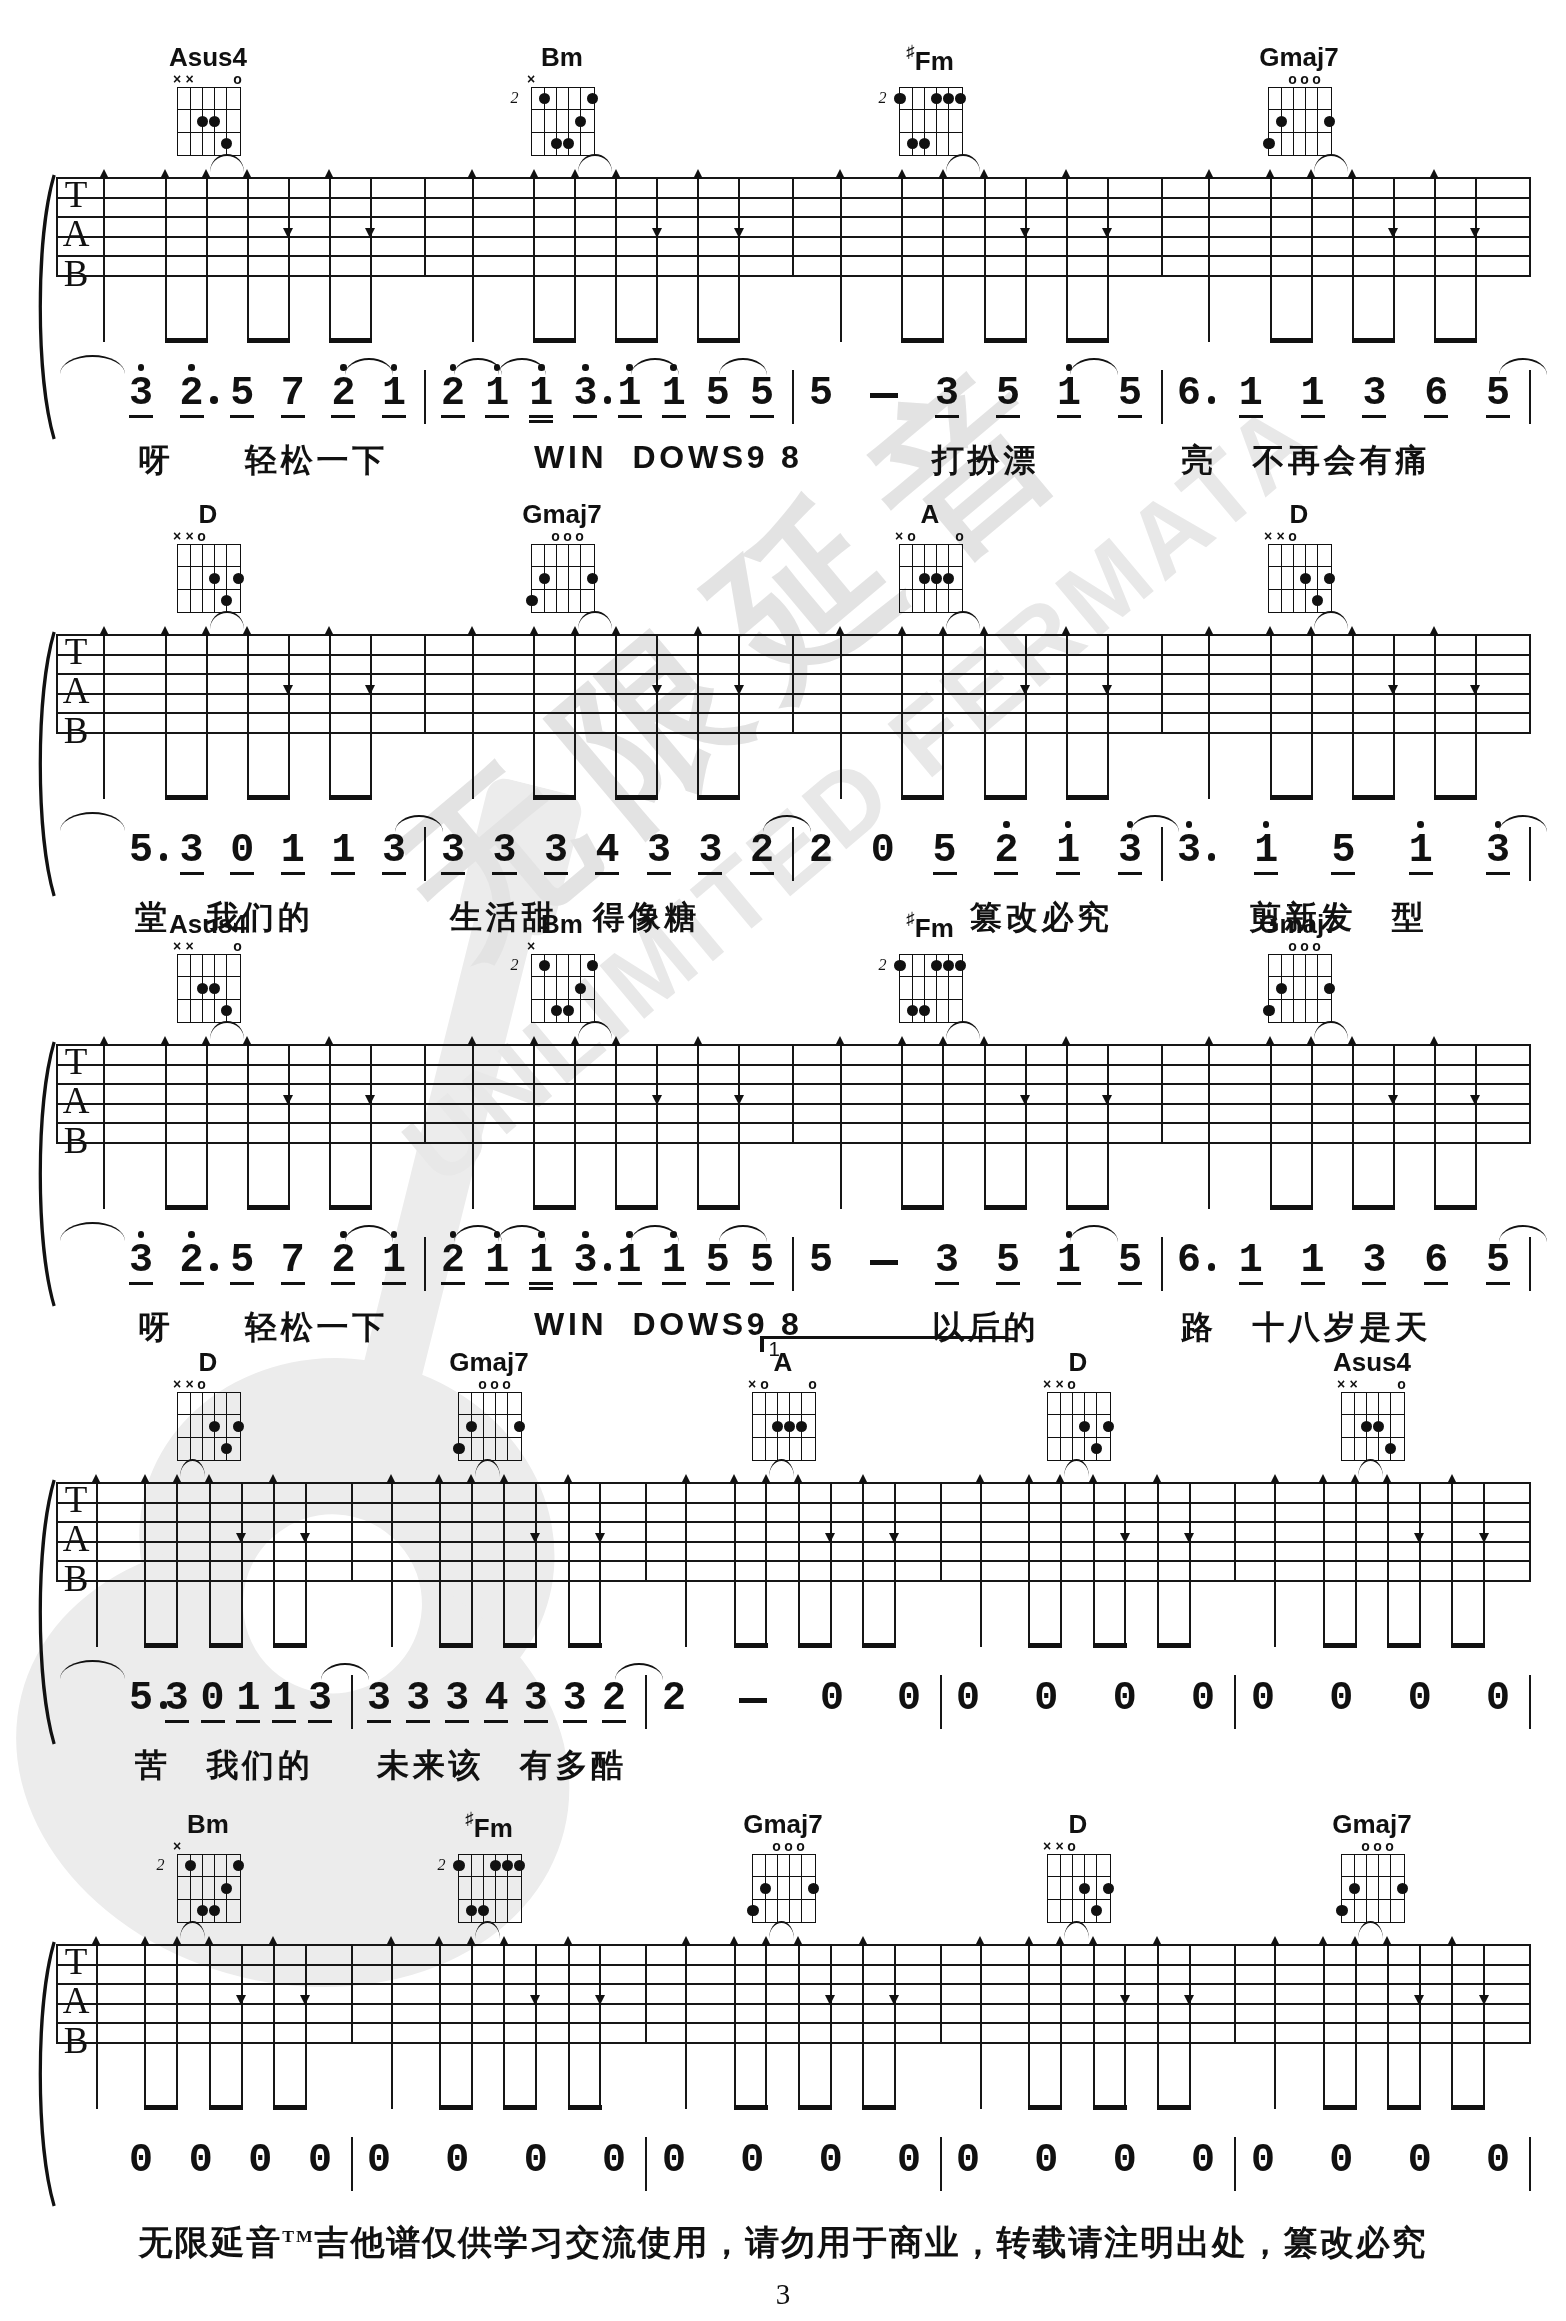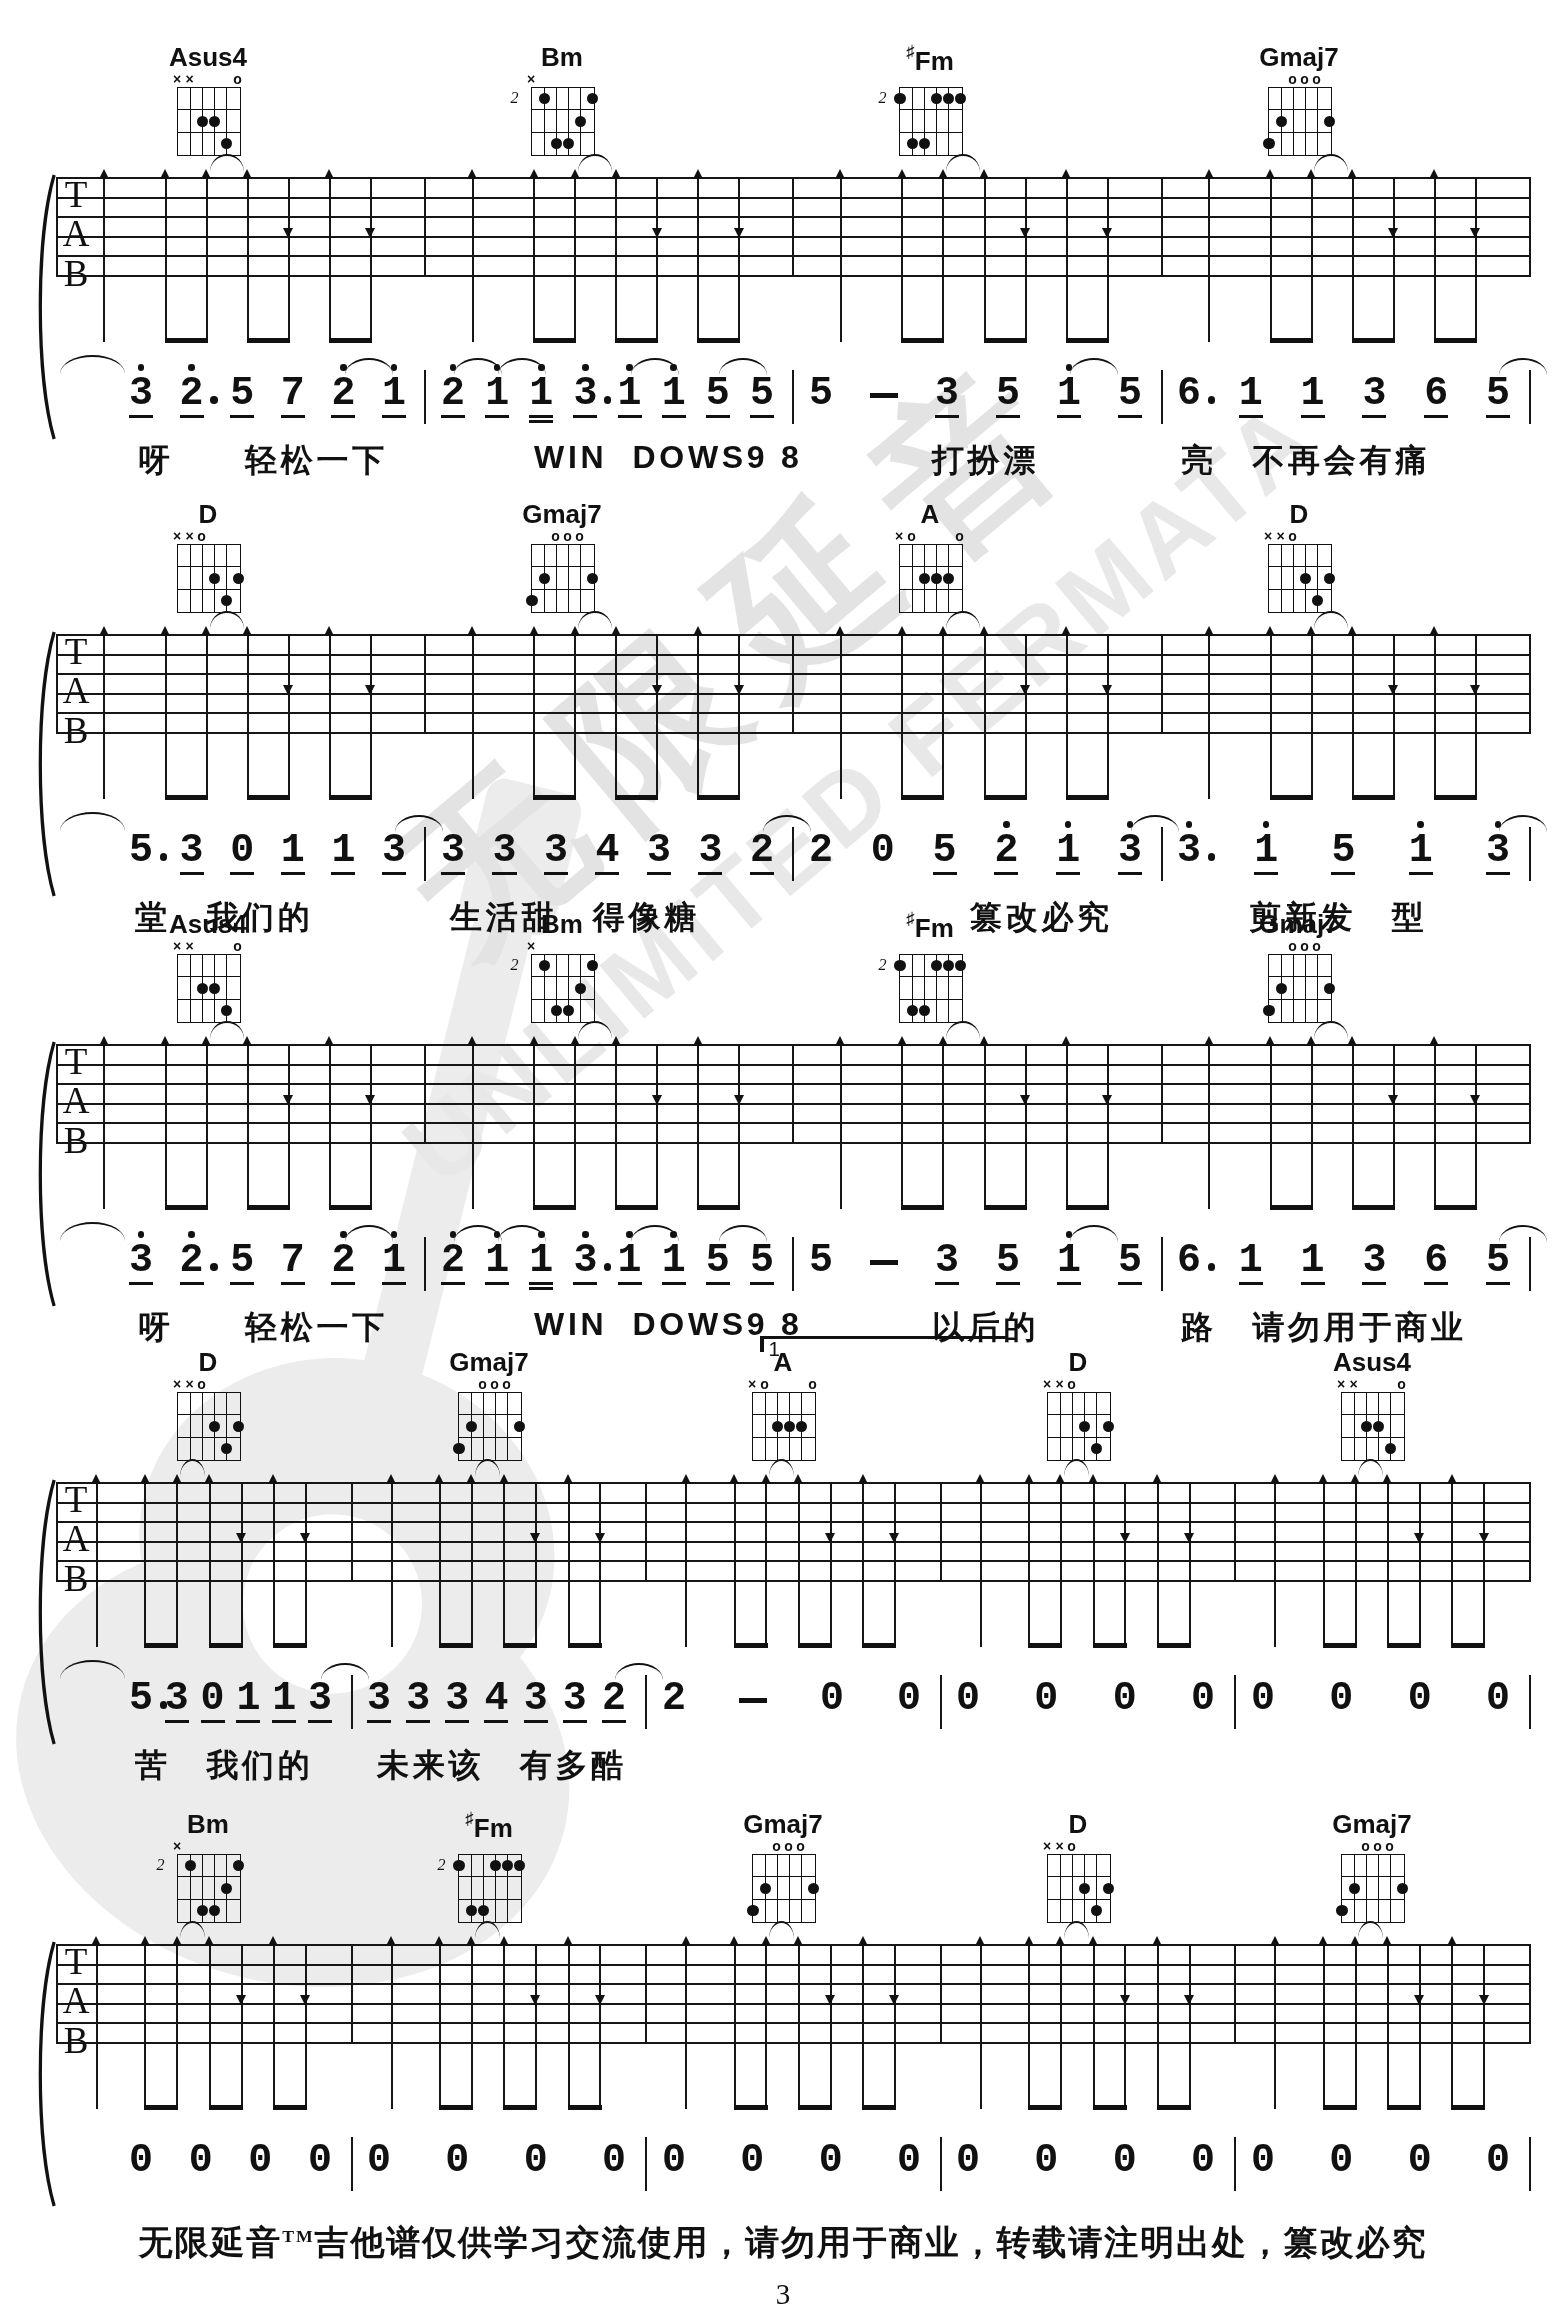--- a/index.html
+++ b/index.html
@@ -1068,21 +1068,21 @@
         </div>
       </div>
       <div class="mbar" style="left:424px"></div>
       <div class="mbar" style="left:792px"></div>
       <div class="mbar" style="left:1161px"></div>
       <div class="mbar" style="left:1529px"></div>
       <div class="stie" style="left:60px;width:65px"></div>
       <div class="lyr" style="left:138px">呀　　轻松一下</div>
       <div class="lyr" style="left:534px">WIN  DOWS9 8</div>
       <div class="lyr" style="left:932px">以后的</div>
-      <div class="lyr" style="left:1181px">路　请勿用于商业</div>
+      <div class="lyr" style="left:1181px">路　十八岁是天</div>
     </div>
     <div class="system" style="top:1347px">
       <div class="volta" style="left:760px;width:247px;top:-11.2px">
         <div class="vtick"></div>
         <span class="vlabel">1</span>
       </div>
       <div class="chord" style="left:151px">
         <div class="cname">D</div>
         <span class="cmark" style="left:19.6px">×</span>
         <span class="cmark" style="left:32px">×</span>

